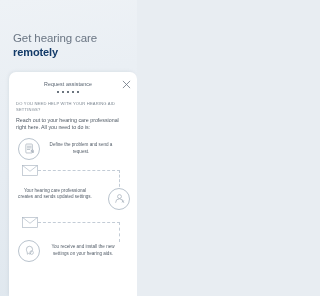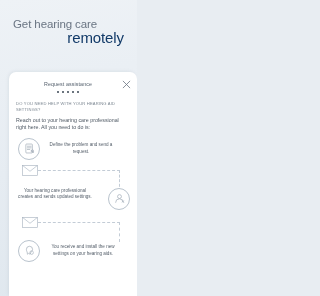--- a/index.html
+++ b/index.html
@@ -20,36 +20,36 @@
     width: 137px;
     height: 296px;
     background: linear-gradient(170deg, #eef2f6 0%, #e6ecf2 55%, #dfe7ee 100%);
     box-sizing: border-box;
     overflow: hidden;
   }
 
   
   .hero {
     padding: 17px 13px 0 13px;
+    margin-top: 14px;
   }
   .hero-line1 {
     font-size: 11.5px;
     line-height: 14px;
     color: #6a7583;
     letter-spacing: -0.1px;
     white-space: nowrap;
   }
   .hero-line2 {
-    font-size: 15px;
+    font-size: 11px;
     line-height: 14px;
-    font-weight: normal;
+    font-weight: bold;
     color: #123a68;
     letter-spacing: -0.1px;
     white-space: nowrap;
-    text-align: right;
   }
 
   
   .card {
     position: absolute;
     left: 9px;
     top: 72px;
     width: 128px;
     height: 224px;
     background: #ffffff;

